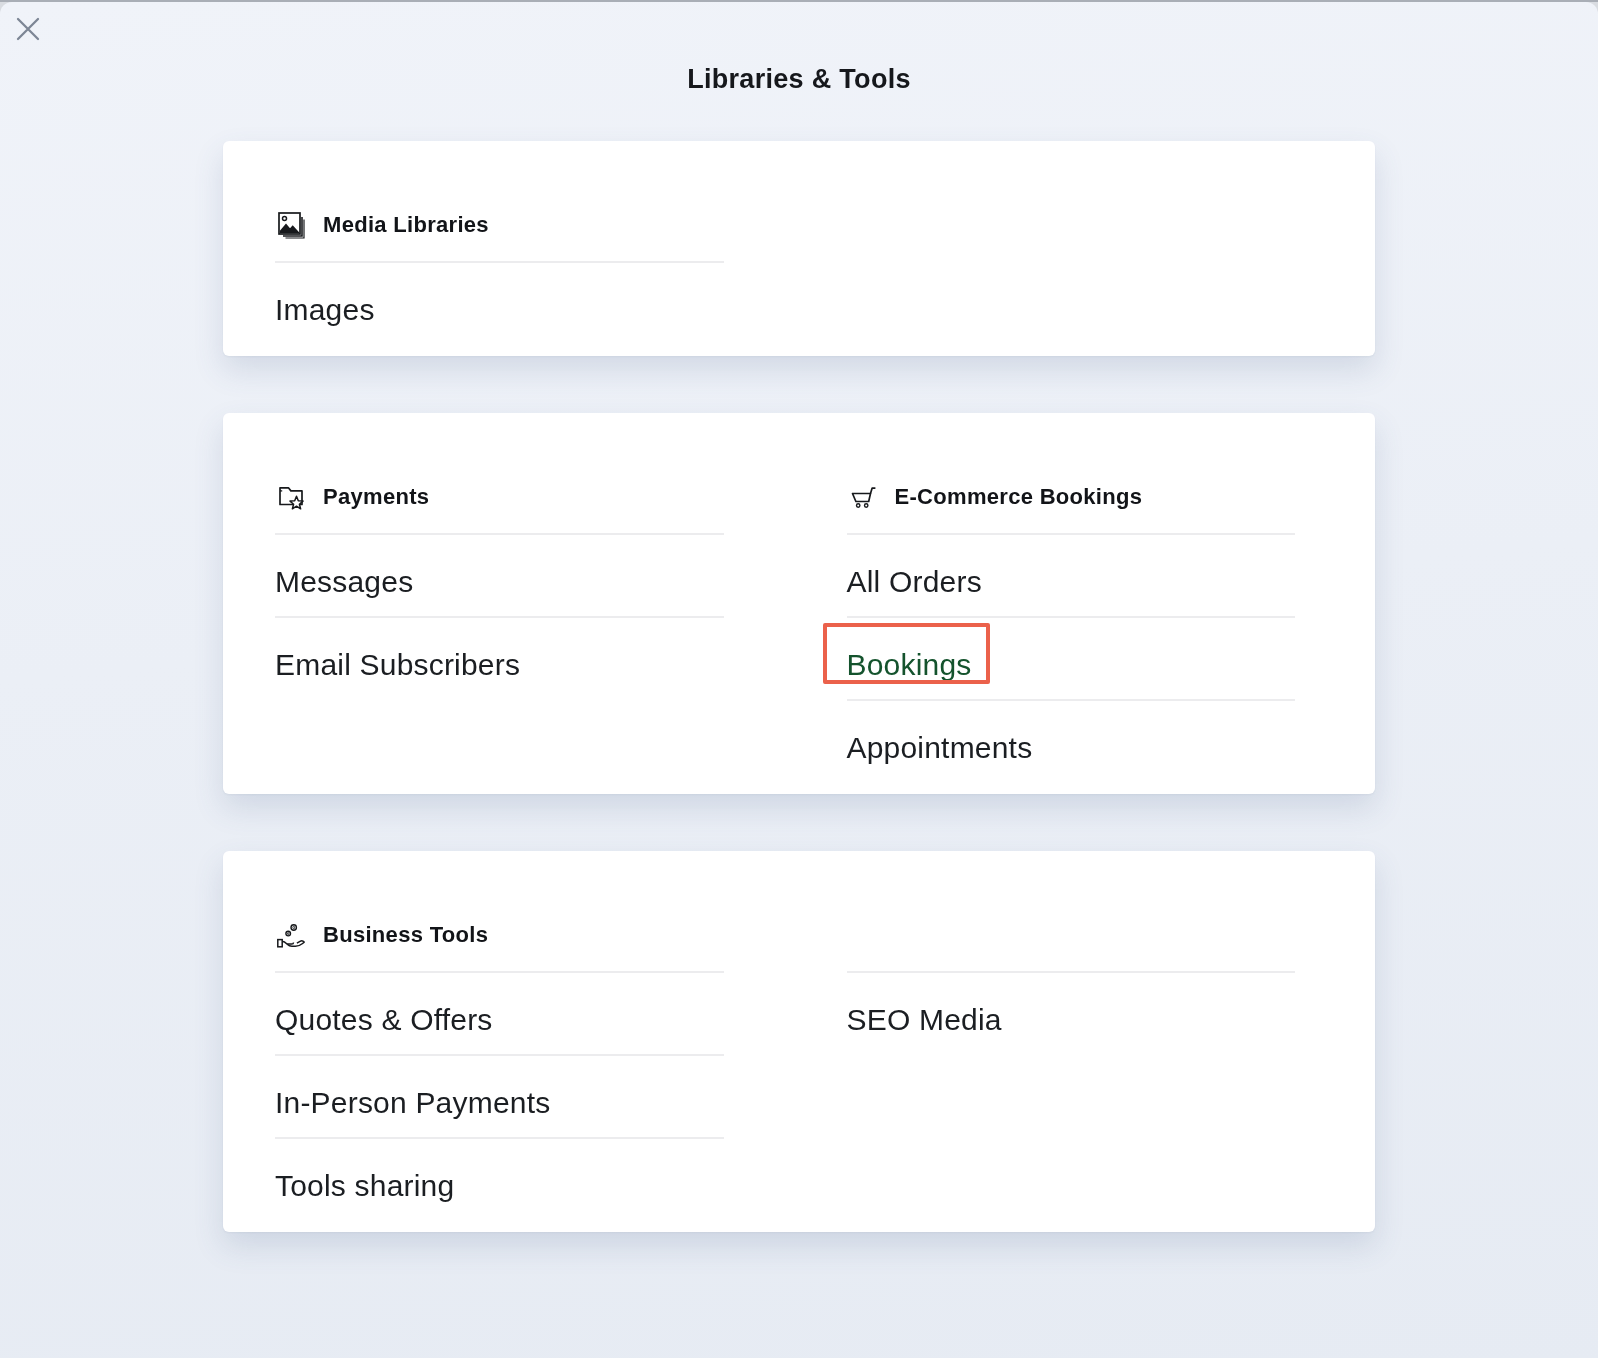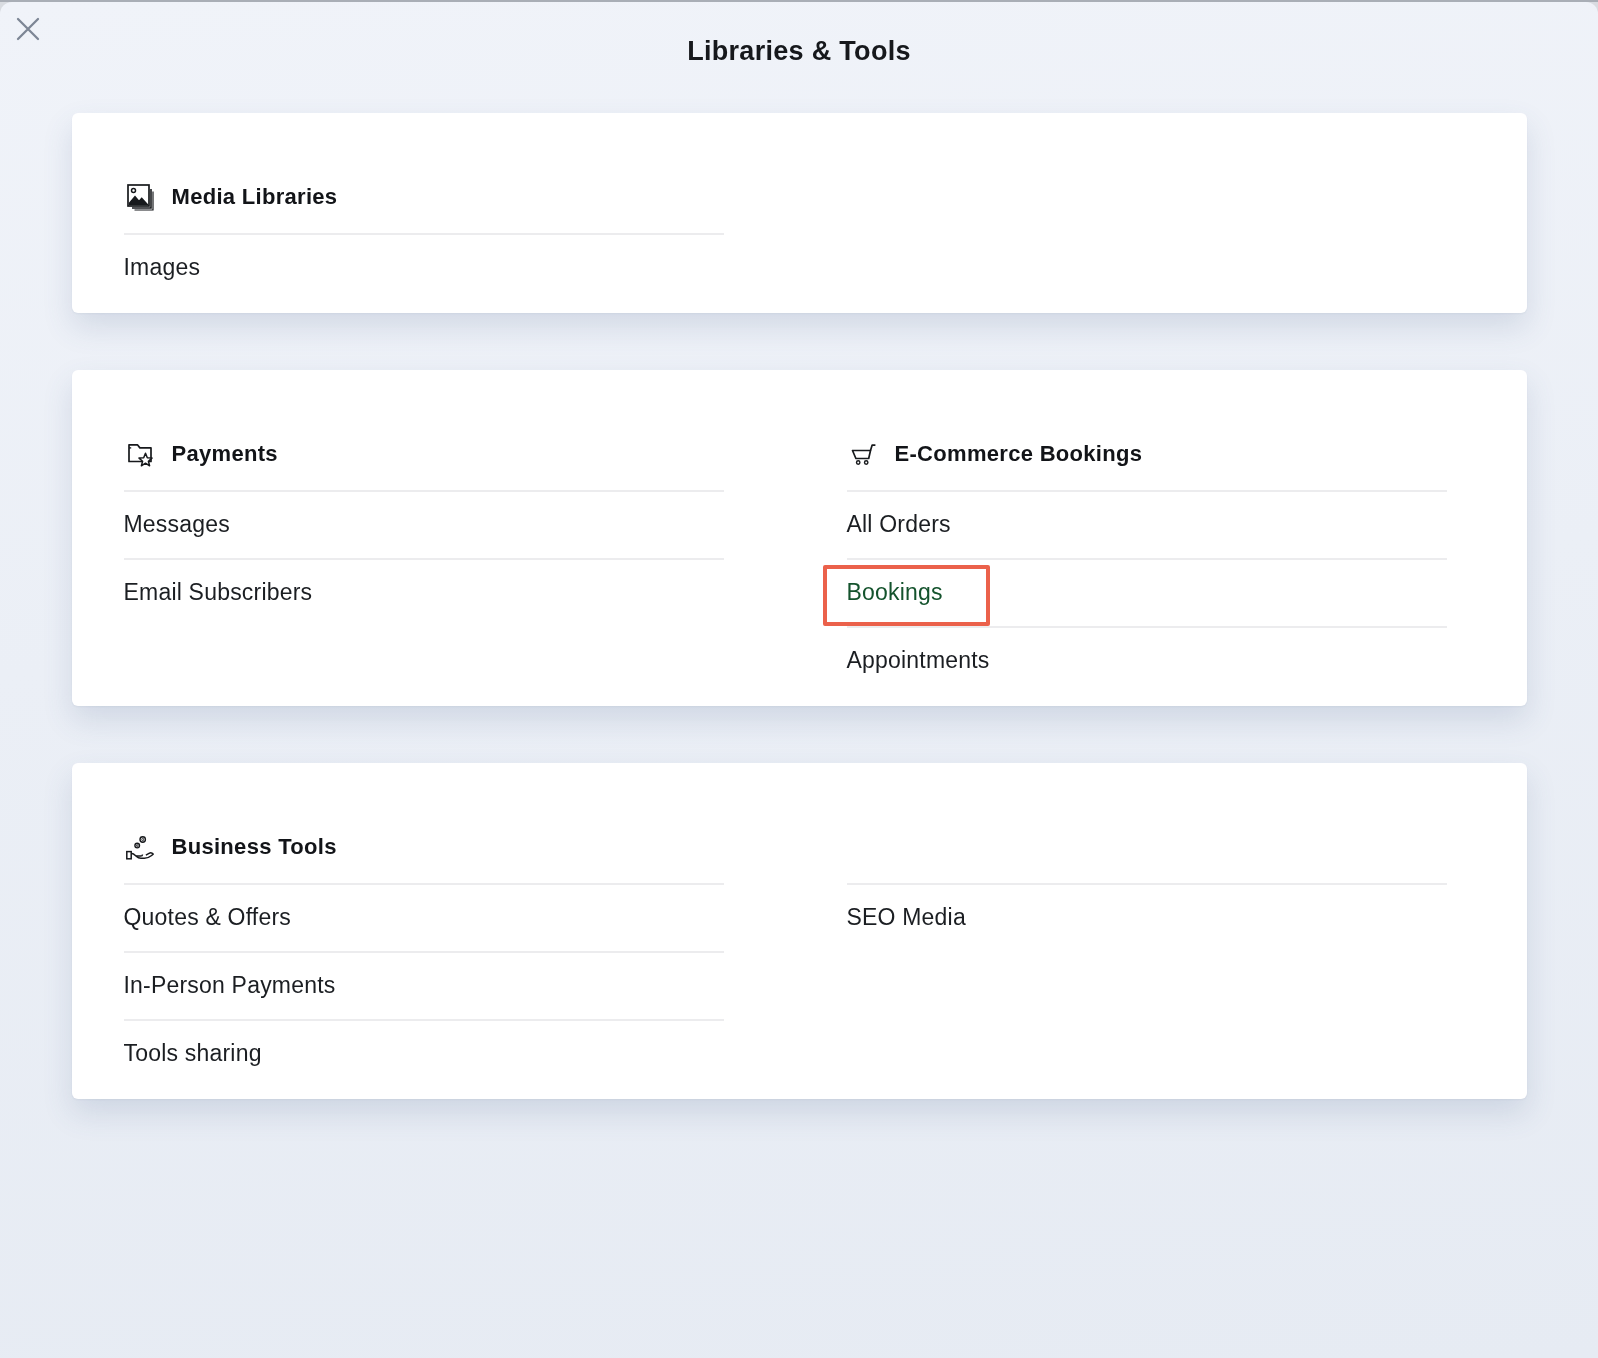--- a/index.html
+++ b/index.html
@@ -17,26 +17,26 @@
     box-sizing:border-box;
     padding-bottom:120px;
     overflow:hidden;
   }
   .close-btn {
     position:absolute; top:13px; left:13px;
     width:30px; height:30px;
     background:none; border:none; padding:0; cursor:pointer;
   }
   h1.page-title {
-    margin:0; padding-top:30px;
+    margin:0; padding-top:58px;
     text-align:center;
     font-size:27px; line-height:38px; font-weight:600;
     color:#16181c; letter-spacing:.3px;
   }
-  #cards { width:1455px; margin:43px auto 0; }
+  #cards { width:1152px; margin:43px auto 0; }
   .card {
     background:#ffffff;
     border-radius:6px;
     box-shadow:0 1px 2px rgba(46,66,98,.05), 0 14px 30px rgba(70,95,135,.16);
     padding:66px 80px 12px 52px;
     margin-bottom:57px;
     box-sizing:border-box;
   }
   .card:last-child { margin-bottom:16px; }
   .card-grid { display:grid; grid-template-columns:1fr 1fr; column-gap:123px; }
@@ -46,23 +46,23 @@
     border-bottom:2px solid #ececee;
   }
   .col-title {
     font-size:22px; font-weight:700;
     color:#121418; letter-spacing:.3px;
   }
   .icon { width:32px; height:34px; display:flex; align-items:center; justify-content:center; }
   ul.list { margin:0; padding:0; list-style:none; }
   li.item {
     position:relative;
-    font-size:23px; line-height:26px; letter-spacing:.2px;
+    font-size:30px; line-height:26px; letter-spacing:.2px;
     color:#1b1e22;
-    padding:19px 0 21px;
+    padding:34px 0 21px;
     border-bottom:2px solid #ececee;
     cursor:pointer;
   }
   li.item:last-child { border-bottom:none; }
   .hl-box {
     position:absolute; left:-24px; top:5px;
     width:167px; height:61px;
     border:4px solid #eb614b; border-radius:2px;
     box-sizing:border-box; pointer-events:none; z-index:1;
   }

